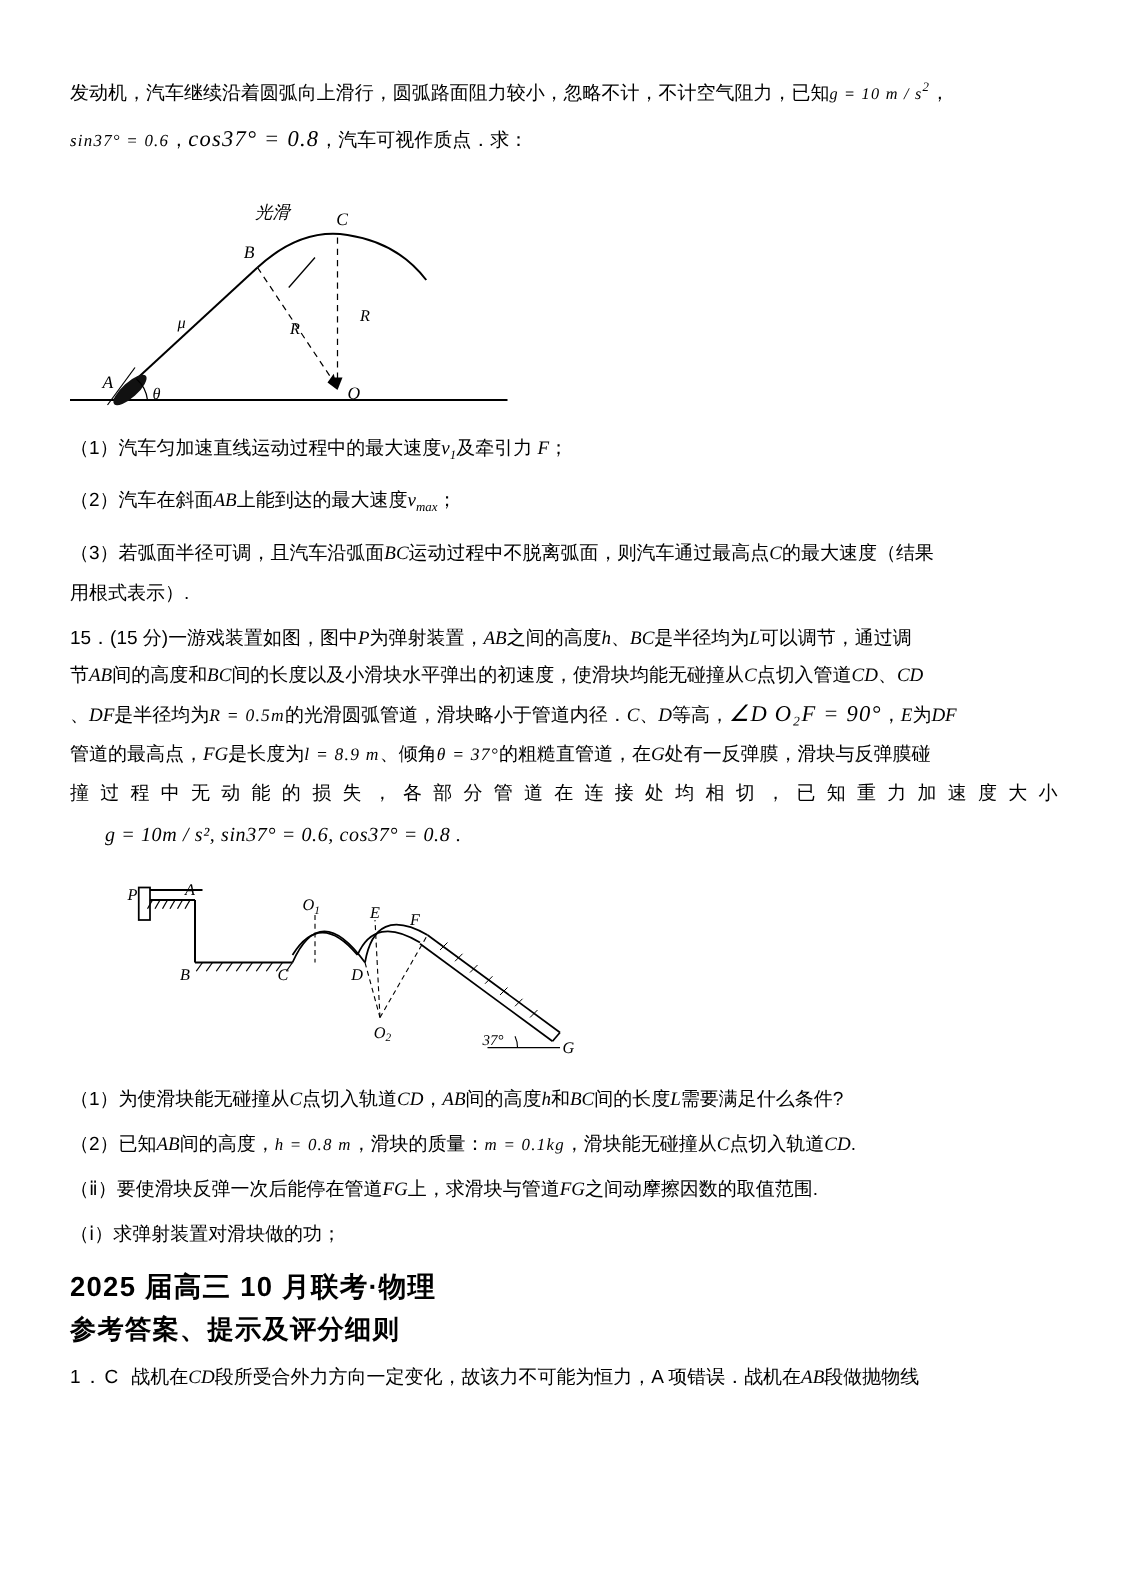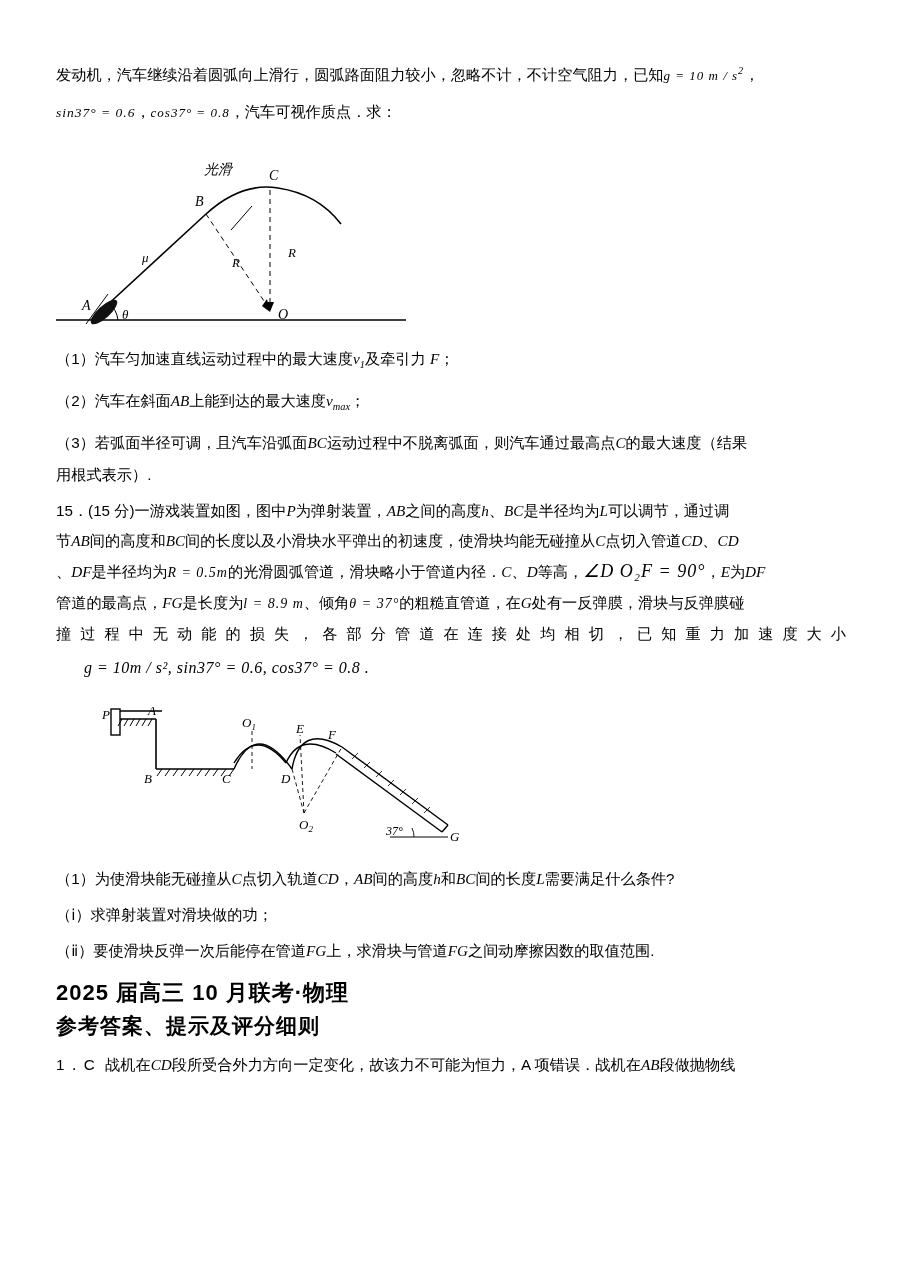--- a/index.html
+++ b/index.html
@@ -78,21 +78,21 @@
 </head>
 <body>
 
 <div class="page">
   <div class="content">
 
     <p>
       <span>发动机，汽车继续沿着圆弧向上滑行，圆弧路面阻力较小，忽略不计，不计空气阻力，已知</span><span class="mathsm" style="font-size:13px">g = 10 m / s</span><span class="sup mathsm">2</span><span>，</span>
     </p>
     <p>
-      <span class="mathsm" style="font-size:13.5px">sin37° = 0.6</span><span>，</span><span class="mathsm" style="font-size:13px">cos37° = 0.8</span><span>，汽车可视作质点．求：</span>
+      <span class="mathsm" style="font-size:13.5px">sin37° = 0.6</span><span>，</span><span class="mathsm" style="font-size:18px">cos37° = 0.8</span><span>，汽车可视作质点．求：</span>
     </p>
 
     <div class="fig-wrap" style="height:200px; margin-top:14px;">
       <svg width="790" height="200" viewBox="0 0 790 200">
 
         <line x1="0" y1="178" x2="350" y2="178" stroke="#000" stroke-width="1.6"></line>
 
         <line x1="35" y1="178" x2="150" y2="72" stroke="#000" stroke-width="1.6"></line>
 
         <path d="M150,72 Q185,40 222,46 Q262,52 285,82" fill="none" stroke="#000" stroke-width="1.6"></path>
@@ -225,24 +225,27 @@
         <text x="186" y="30" font-size="13">O<tspan font-size="9" dy="3">1</tspan></text>
         <text x="243" y="132" font-size="13">O<tspan font-size="9" dy="3">2</tspan></text>
         <text x="330" y="138" font-size="12" font-style="normal">37°</text>
       </svg>
     </div>
 
     <p class="q-item">
       <span>（1）</span><span>为使滑块能无碰撞从</span><span class="mathi">C</span><span>点切入轨道</span><span class="mathi">CD</span><span>，</span><span class="mathi">AB</span><span>间的高度</span><span class="mathi">h</span><span>和</span><span class="mathi">BC</span><span>间的长度</span><span class="mathi">L</span><span>需要满足什么条件?</span>
     </p>
     <p class="q-item">
+      <span>（2）</span><span>已知</span><span class="mathi">AB</span><span>间的高度，</span><span class="mathsm" style="font-size:13.5px">h = 0.8 m</span><span>，滑块的质量：</span><span class="mathsm" style="font-size:13.5px">m = 0.1kg</span><span>，滑块能无碰撞从</span><span class="mathi">C</span><span>点切入轨道</span><span class="mathi">CD</span><span>.</span>
+    </p>
+    <p class="q-item">
+      <span>（ⅱ）</span><span>要使滑块反弹一次后能停在管道</span><span class="mathi">FG</span><span>上，求滑块与管道</span><span class="mathi">FG</span><span>之间动摩擦因数的取值范围.</span>
+    </p>
+    <p class="q-item">
       <span>（ⅰ）</span><span>求弹射装置对滑块做的功；</span>
-    </p>
-    <p class="q-item">
-      <span>（ⅱ）</span><span>要使滑块反弹一次后能停在管道</span><span class="mathi">FG</span><span>上，求滑块与管道</span><span class="mathi">FG</span><span>之间动摩擦因数的取值范围.</span>
     </p>
 
     <div class="center-title t1">2025 届高三 10 月联考·物理</div>
     <div class="center-title t2">参考答案、提示及评分细则</div>
 
     <p class="ans-line" style="margin-top:4px;">
       <span class="spaced">1．C</span>&nbsp;&nbsp;<span>战机在</span><span class="mathi">CD</span><span>段所受合外力方向一定变化，故该力不可能为恒力，A 项错误．战机在</span><span class="mathi">AB</span><span>段做抛物线</span>
     </p>
 
   </div>

